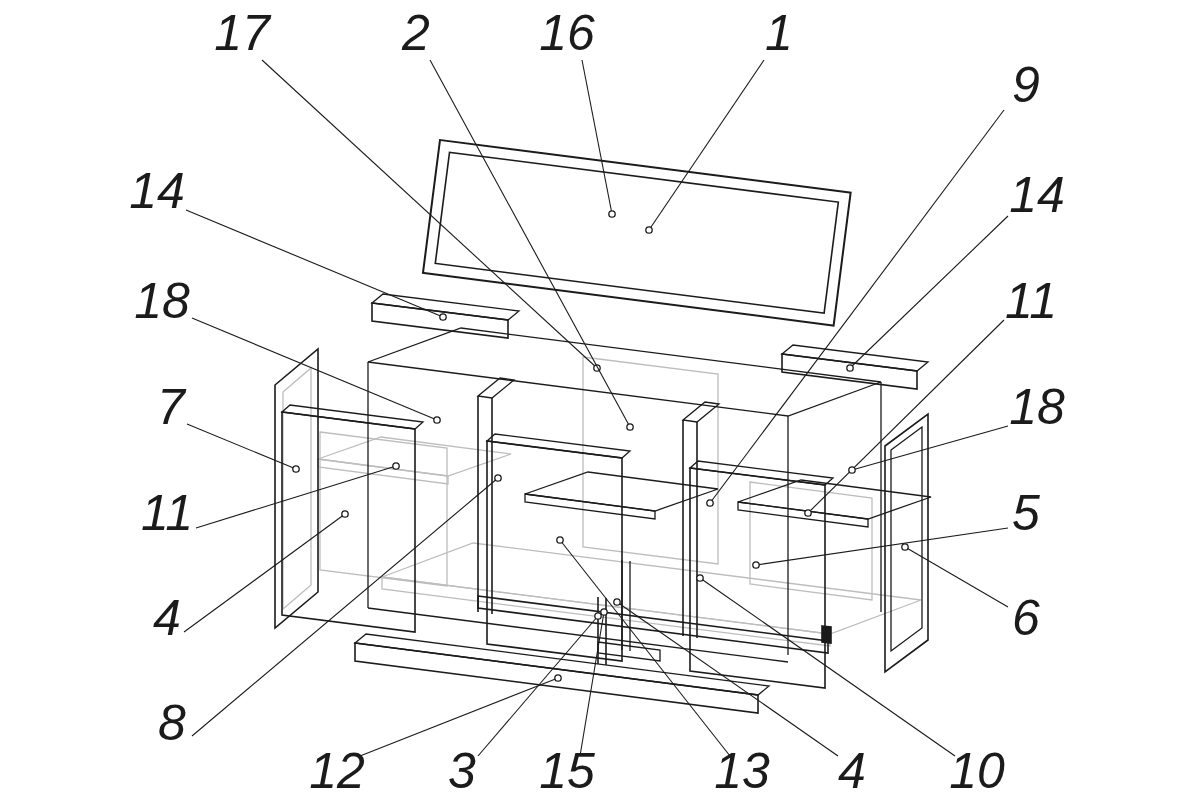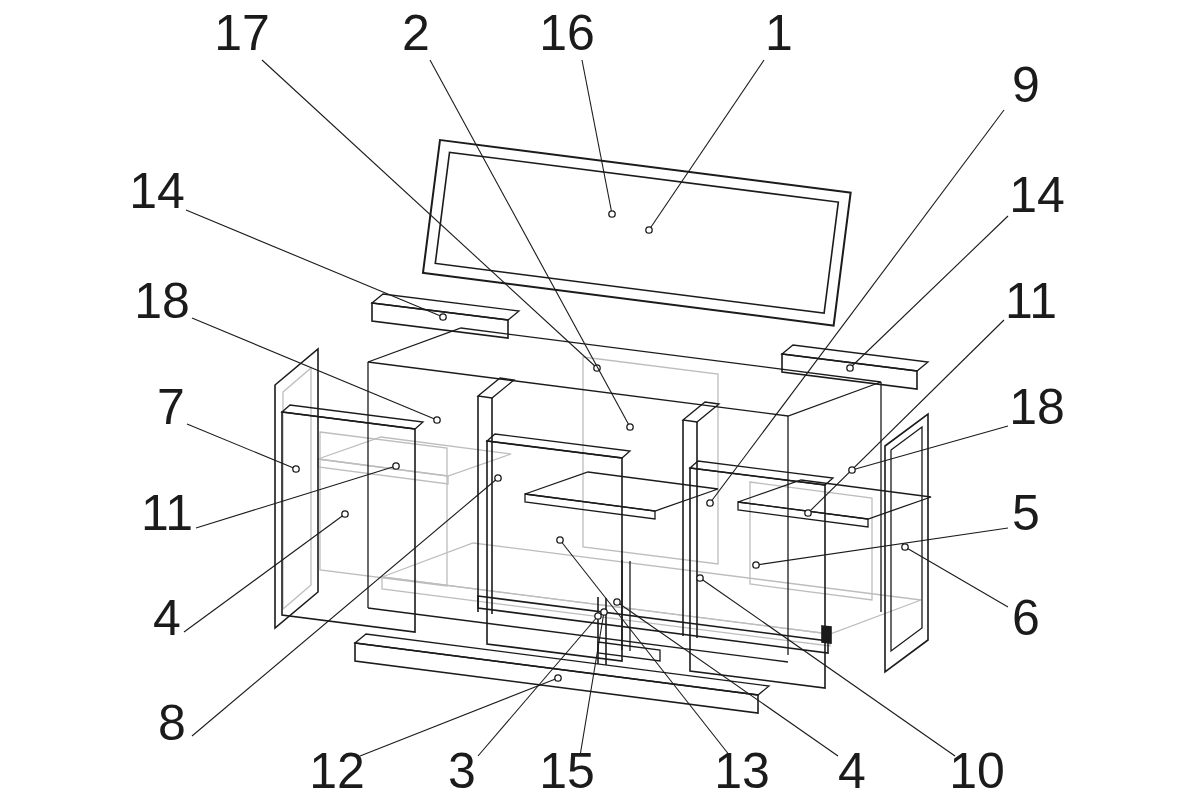--- a/index.html
+++ b/index.html
@@ -4,21 +4,21 @@
 <style>
   html, body {
     margin: 0;
     padding: 0;
     width: 1202px;
     height: 804px;
     background: var(--bg, #ffffff);
     overflow: hidden;
     font-family: "Liberation Sans", sans-serif;
   }
-  .stage { position: relative; width: 1064px; height: 804px; }
+  .stage { position: relative; width: 1064px; height: 804px; font-style: italic; }
   svg { display: block; }
 
   
   .dark polygon, .dark rect, .dark line, .dark path {
     fill: none;
     stroke: var(--ink, #1b1b1b);
     stroke-width: 1.6;
     stroke-linejoin: miter;
   }
   .dark .thin { stroke-width: 1.3; }

